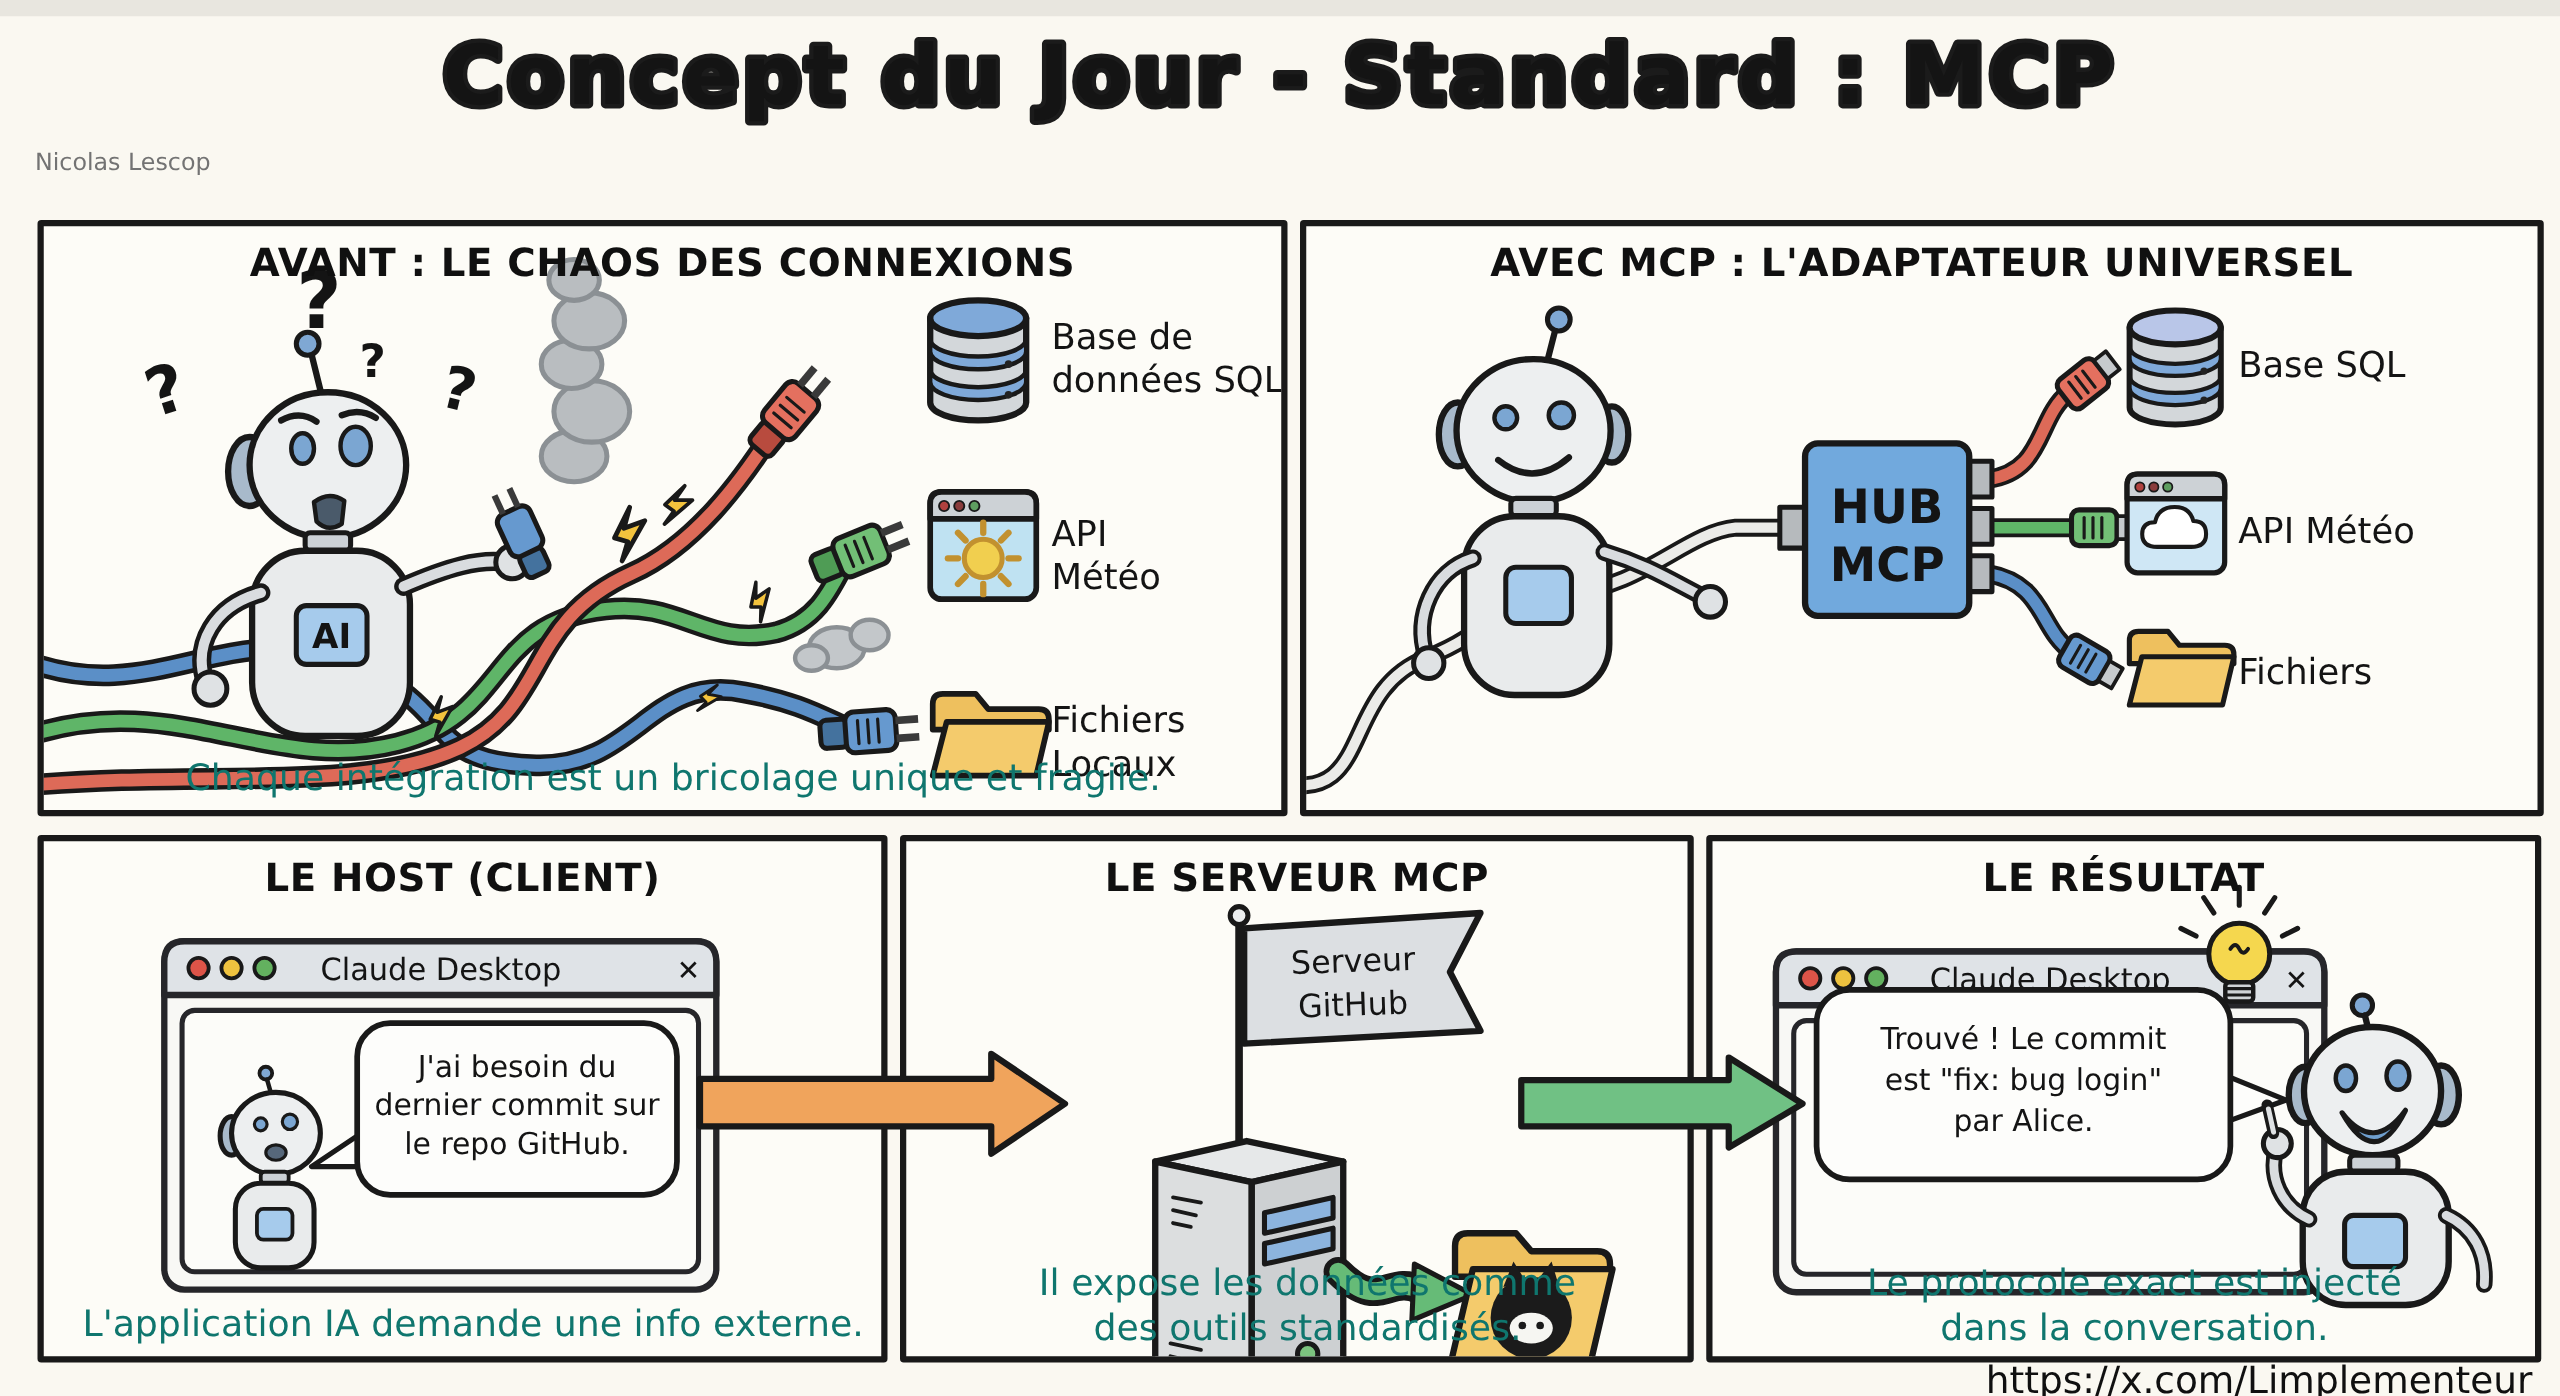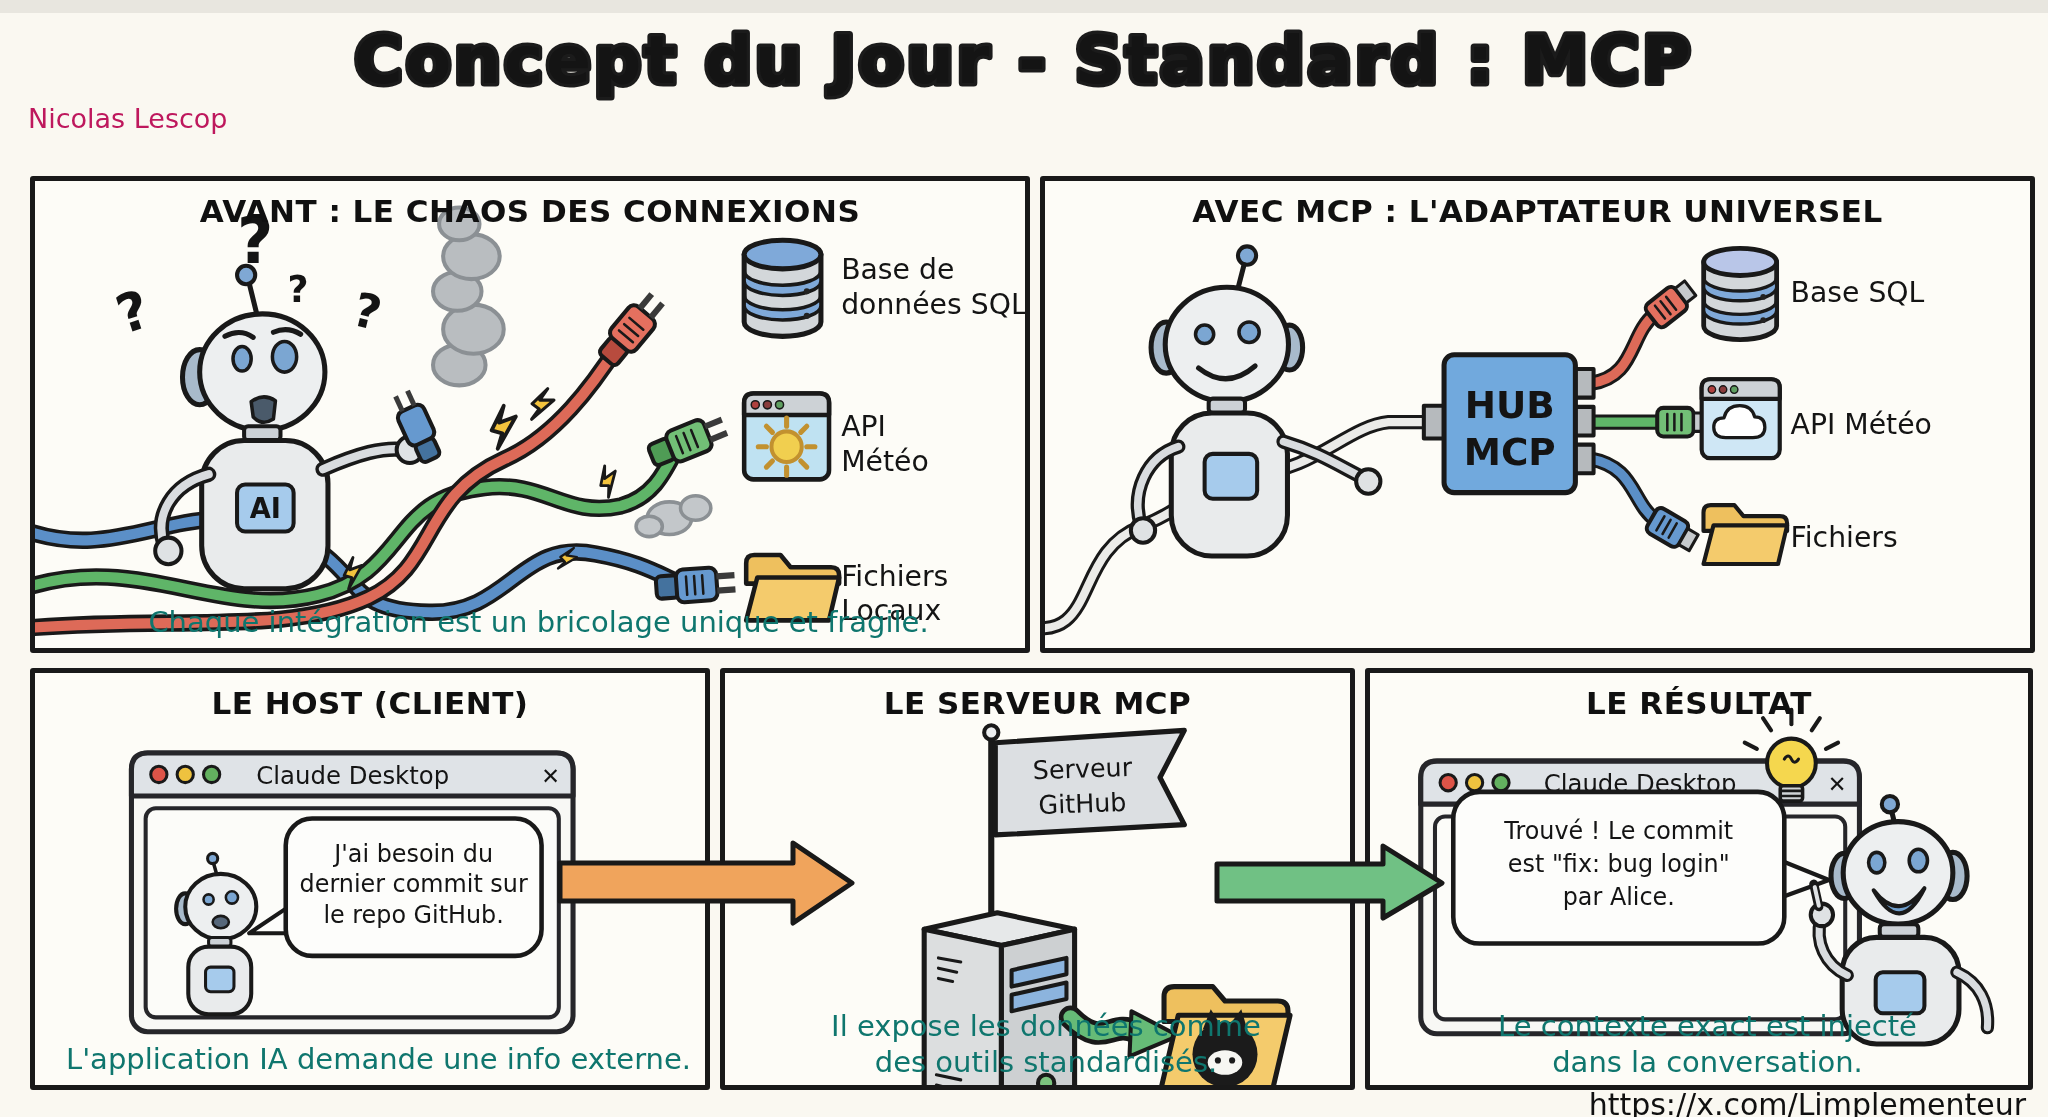--- a/index.html
+++ b/index.html
@@ -1,19 +1,19 @@
 <!DOCTYPE html>
 <html><head>
 <meta charset="utf-8">
 <style>
   html,body{margin:0;padding:0;background:#e8e6df;}
   .page{position:relative;width:2048px;height:1114px;background:#faf8f1;overflow:hidden;
         font-family:"DejaVu Sans",sans-serif;color:#141414;margin-top:13px;}
   .title-svg{position:absolute;left:0;top:0;width:2048px;height:100px;}
-  .author{position:absolute;left:28px;top:90px;font-size:27px;color:#be185d;}
+  .author{position:absolute;left:28px;top:106px;font-size:19px;color:#737373;}
   .subtitle{position:absolute;left:0;top:98px;width:100%;text-align:center;
             font-size:31px;font-weight:bold;color:#111;}
   .panel{position:absolute;background:#fdfcf7;border:5px solid #191919;border-radius:3px;z-index:10;}
   #p1{left:30px;top:163px;width:990px;height:467px;}
   #p2{left:1040px;top:163px;width:985px;height:467px;}
   #p3{left:30px;top:655px;width:670px;height:412px;}
   #p4{left:720px;top:655px;width:625px;height:412px;}
   #p5{left:1365px;top:655px;width:658px;height:412px;}
   .p-header{position:absolute;top:12px;left:0;right:0;text-align:center;
             font-weight:bold;font-size:31px;letter-spacing:.5px;color:#101010;z-index:3;}
@@ -423,21 +423,21 @@
         <path d="M 578,292 C 600,302 610,322 608,346" stroke="#191919" stroke-width="13" fill="none"></path>
         <path d="M 578,292 C 600,302 610,322 608,346" stroke="#d9dcdf" stroke-width="7" fill="none"></path>
         <path d="M 470,295 C 448,285 438,262 444,240" stroke="#191919" stroke-width="13" fill="none"></path>
         <path d="M 470,295 C 448,285 438,262 444,240" stroke="#d9dcdf" stroke-width="7" fill="none"></path>
         <circle cx="445" cy="236" r="11" fill="#dfe2e4" stroke="#191919" stroke-width="4"></circle>
         <line x1="442" y1="228" x2="437" y2="206" stroke="#191919" stroke-width="9"></line>
         <line x1="442" y1="227" x2="438" y2="209" stroke="#dfe2e4" stroke-width="4"></line>
       </g>
     </svg>
     <div class="p-caption two">
-      <div>Le contexte exact est injecté</div>
+      <div>Le protocole exact est injecté</div>
       <div>dans la conversation.</div>
     </div>
   </section>
 
   <svg class="arrows" viewBox="0 0 2048 1117">
     <polygon points="560,850 793,850 793,830 852,870 793,910 793,888 560,888" fill="#f0a45c" stroke="#191919" stroke-width="5"></polygon>
     <polygon points="1217,851 1383,851 1383,833 1442,870 1383,905 1383,888 1217,888" fill="#70c184" stroke="#191919" stroke-width="5"></polygon>
   </svg>
 
   <div class="url">https://x.com/Limplementeur</div>

